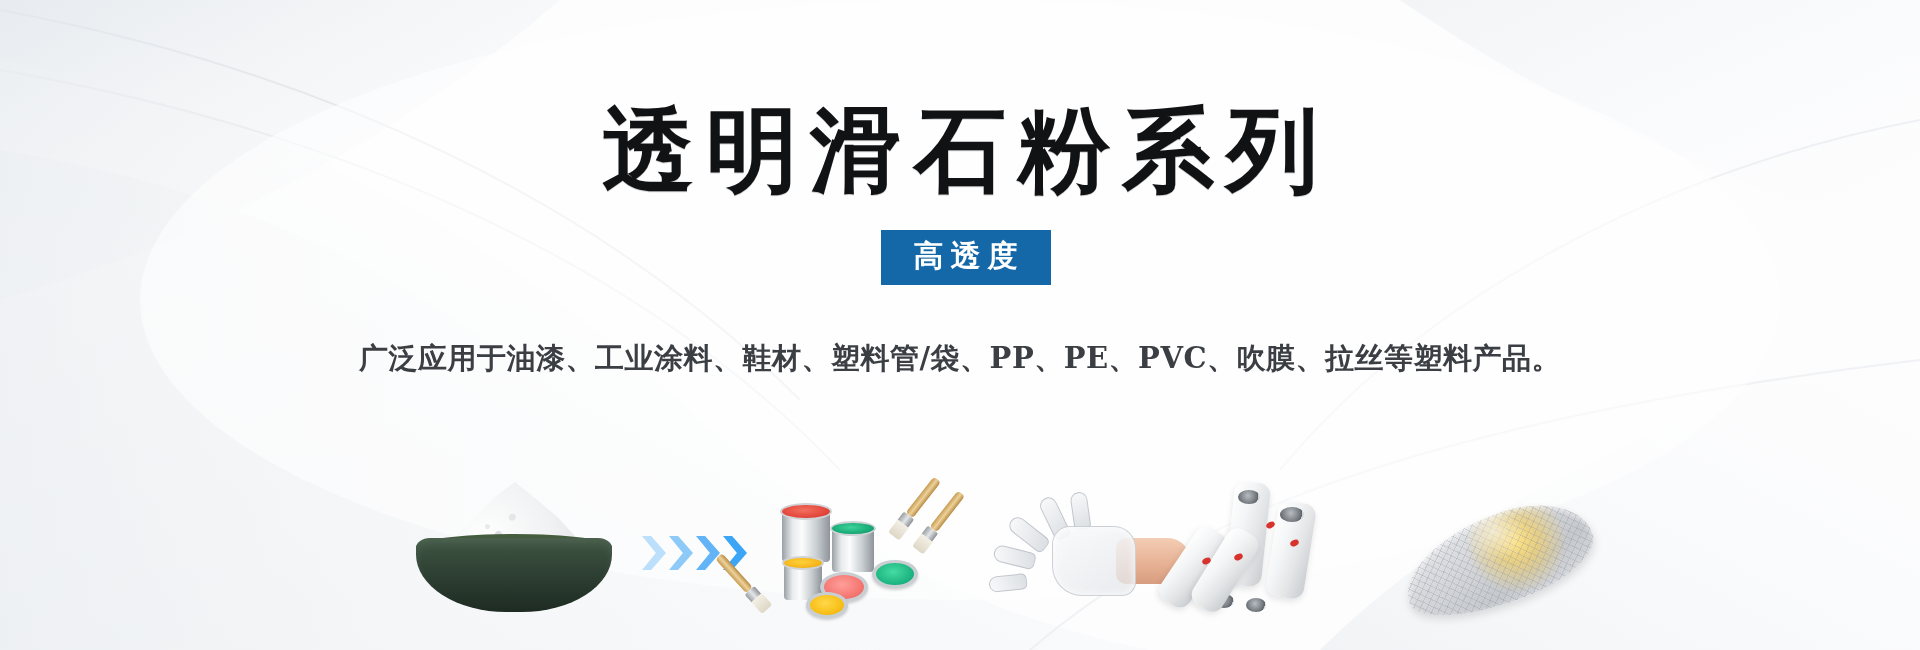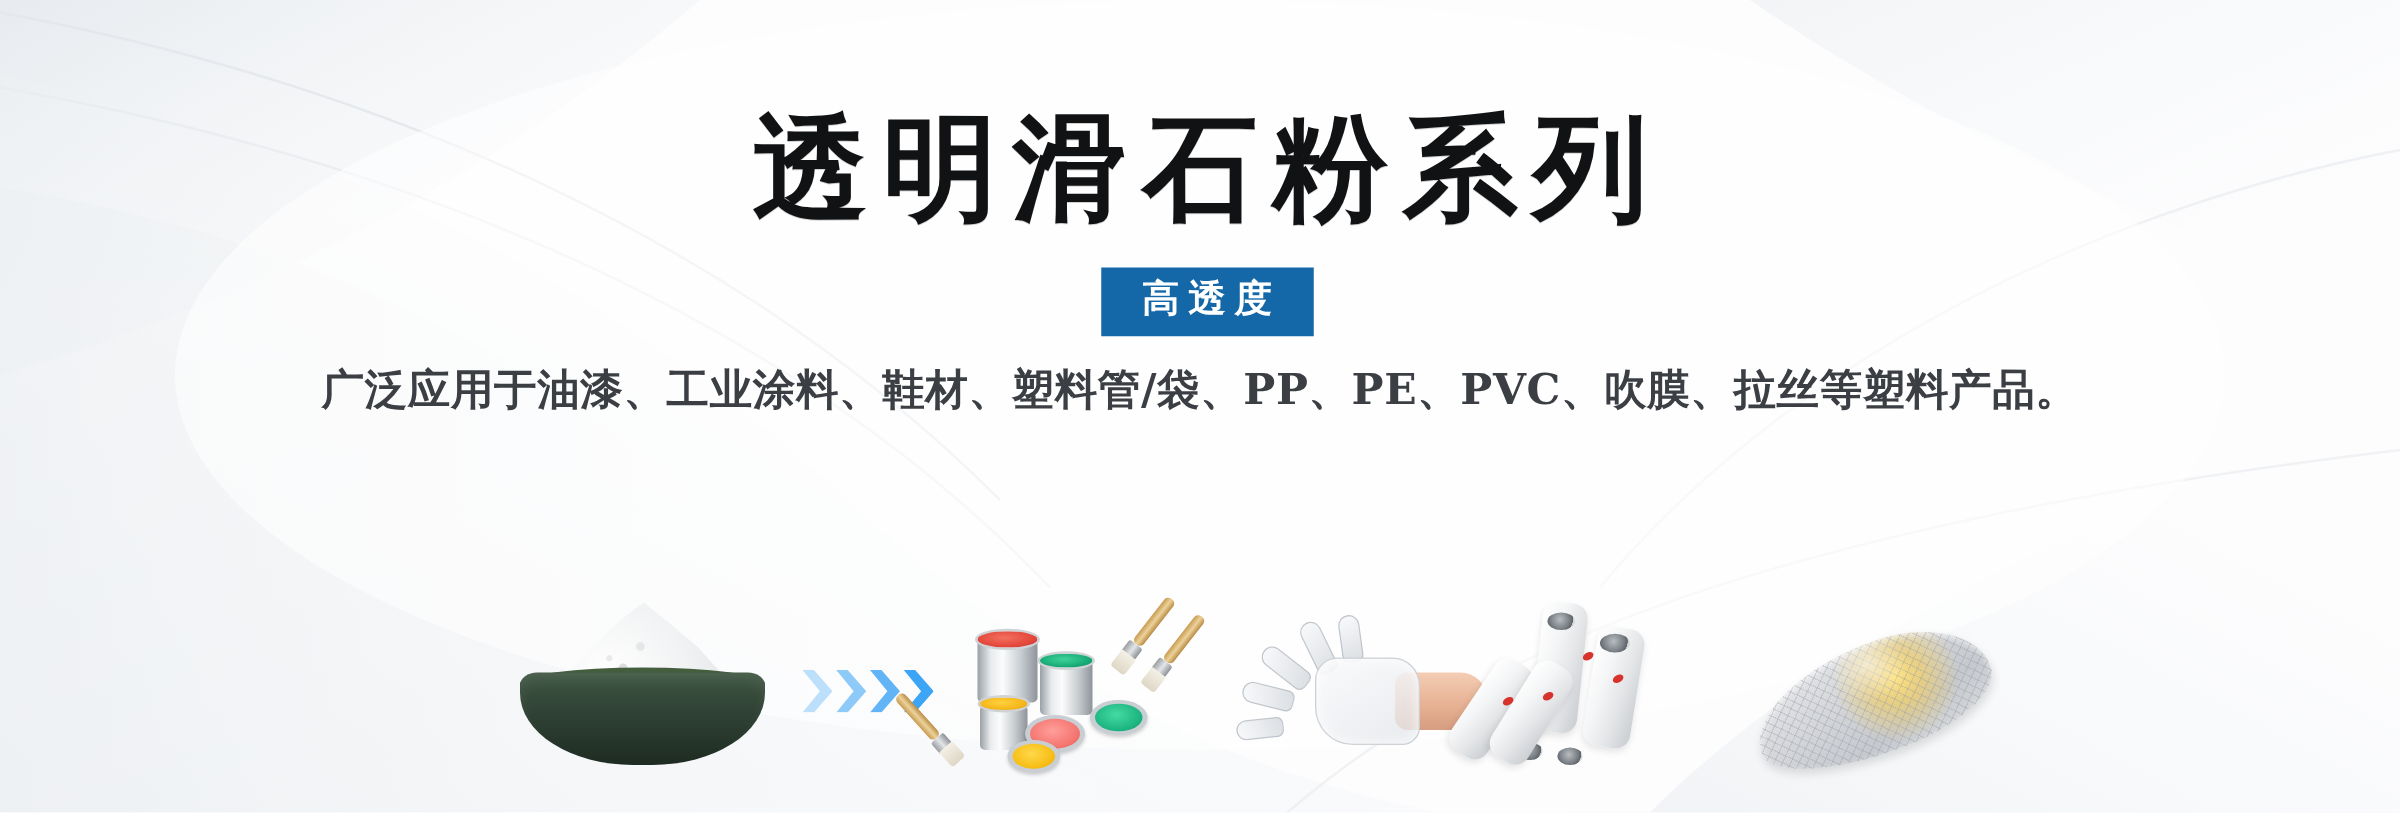--- a/index.html
+++ b/index.html
@@ -15,21 +15,21 @@
     overflow:hidden;
     background:
       radial-gradient(ellipse 1400px 700px at 35% 30%, #ffffff 0%, #fbfcfd 45%, #f2f4f6 100%),
       linear-gradient(120deg, #eef1f3 0%, #ffffff 40%, #f4f6f8 100%);
   }
   .bg-svg { position:absolute; inset:0; width:1920px; height:650px; }
 
   
   .content {
     position:absolute;
-    left:0; top:0;
+    left:0; top:16px;
     width:1920px;
     text-align:center;
   }
   .title {
     margin-top:88px;
     font-family:"DejaVu Serif", serif;
     font-weight:700;
     font-size:92px;
     line-height:1.0;
     letter-spacing:12px;
@@ -52,24 +52,24 @@
     font-family:"DejaVu Serif", serif;
     font-weight:700;
     font-size:30px;
     letter-spacing:7px;
     text-indent:7px;
     padding:9px 26px 11px 26px;
     line-height:1.15;
     white-space:nowrap;
   }
   .desc {
-    margin-top:20px;
+    margin-top:54px;
     font-family:"DejaVu Serif", serif;
     font-weight:700;
-    font-size:34px;
+    font-size:29px;
     letter-spacing:0.5px;
     color:#3b3f44;
     white-space:nowrap;
   }
 
   
   .strip {
     position:absolute;
     left:0; top:428px;
     width:1920px;

